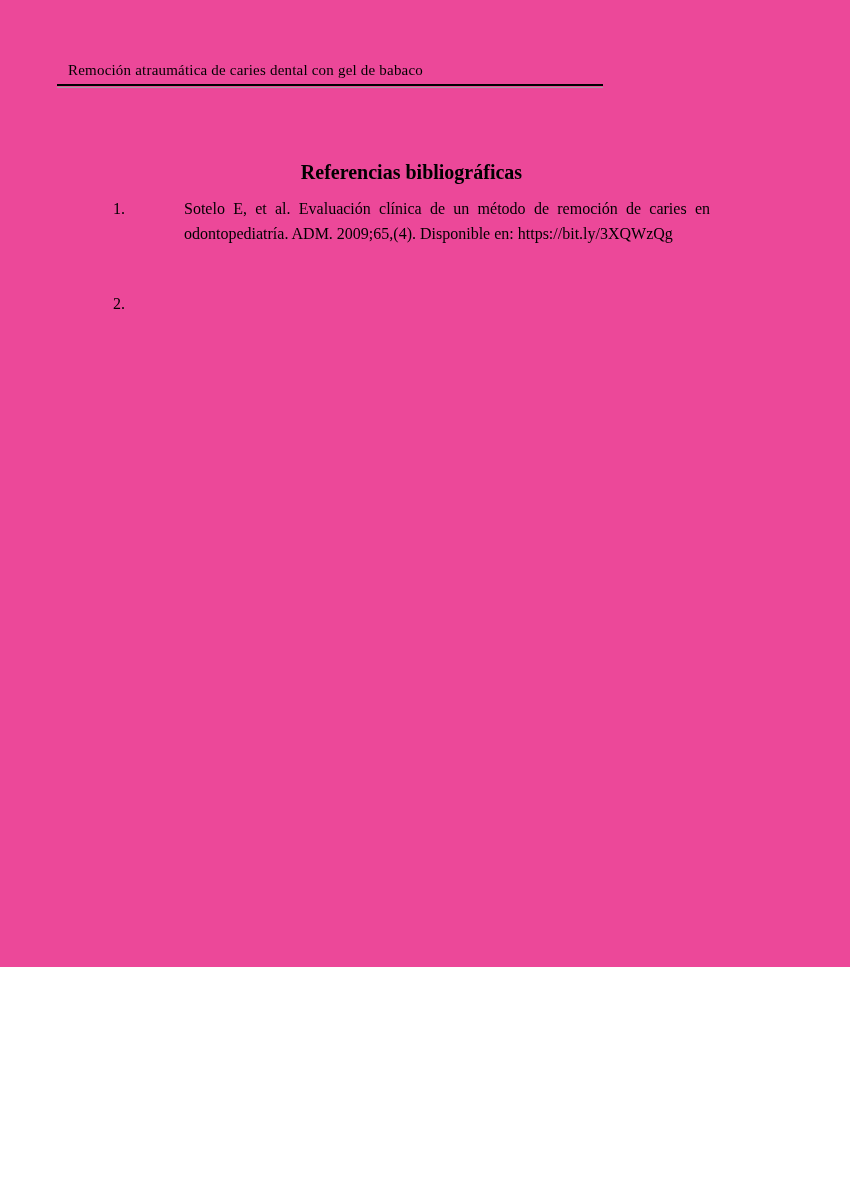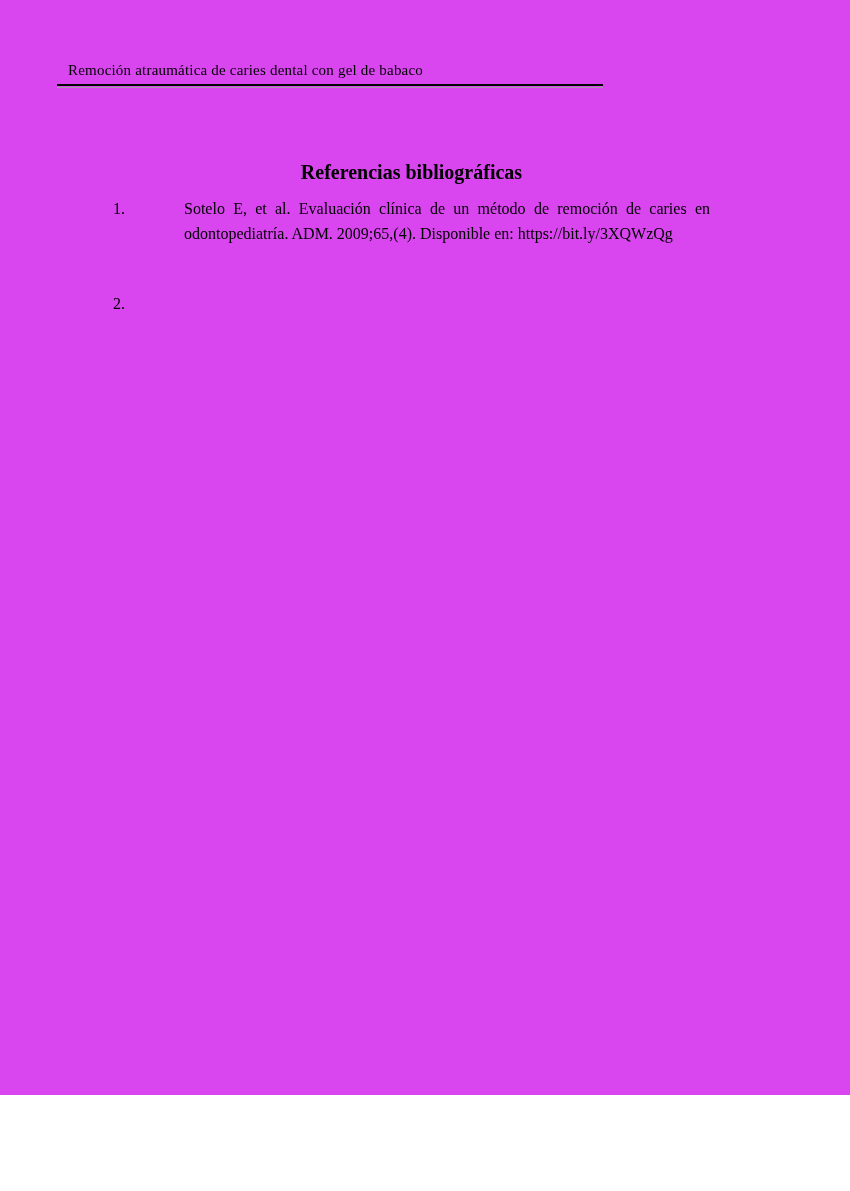--- a/index.html
+++ b/index.html
@@ -4,22 +4,22 @@
 <style>
   * { margin: 0; padding: 0; box-sizing: border-box; }
   html, body { background: #ffffff; }
   body {
     width: 850px; height: 1191px;
     font-family: "Liberation Serif", serif;
     color: #000000;
   }
   .page {
     position: relative;
-    width: 850px; height: 1095px;
-    background: #d946ef;
+    width: 850px; height: 967px;
+    background: #ec4899;
     overflow: hidden;
   }
 
   
   .running-header {
     position: absolute;
     left: 68px; top: 61px;
     font-size: 15px;
     line-height: 18px;
     letter-spacing: 0.2px;

